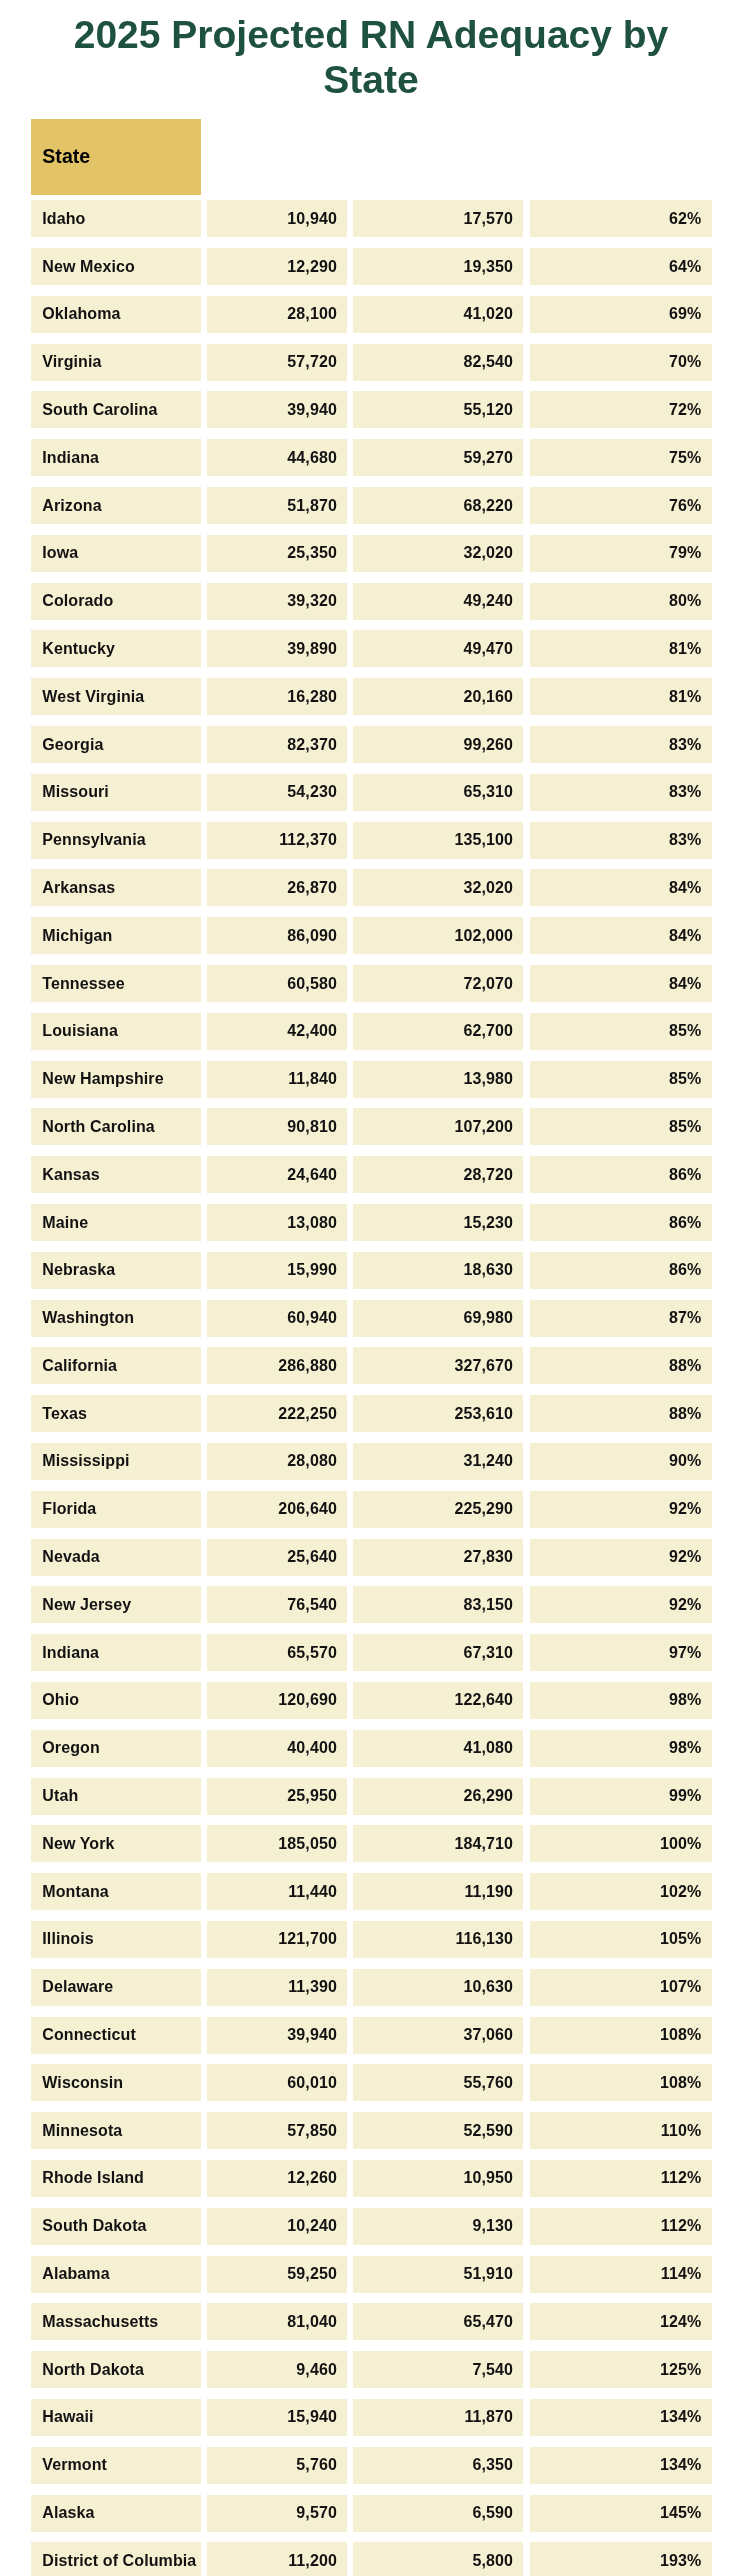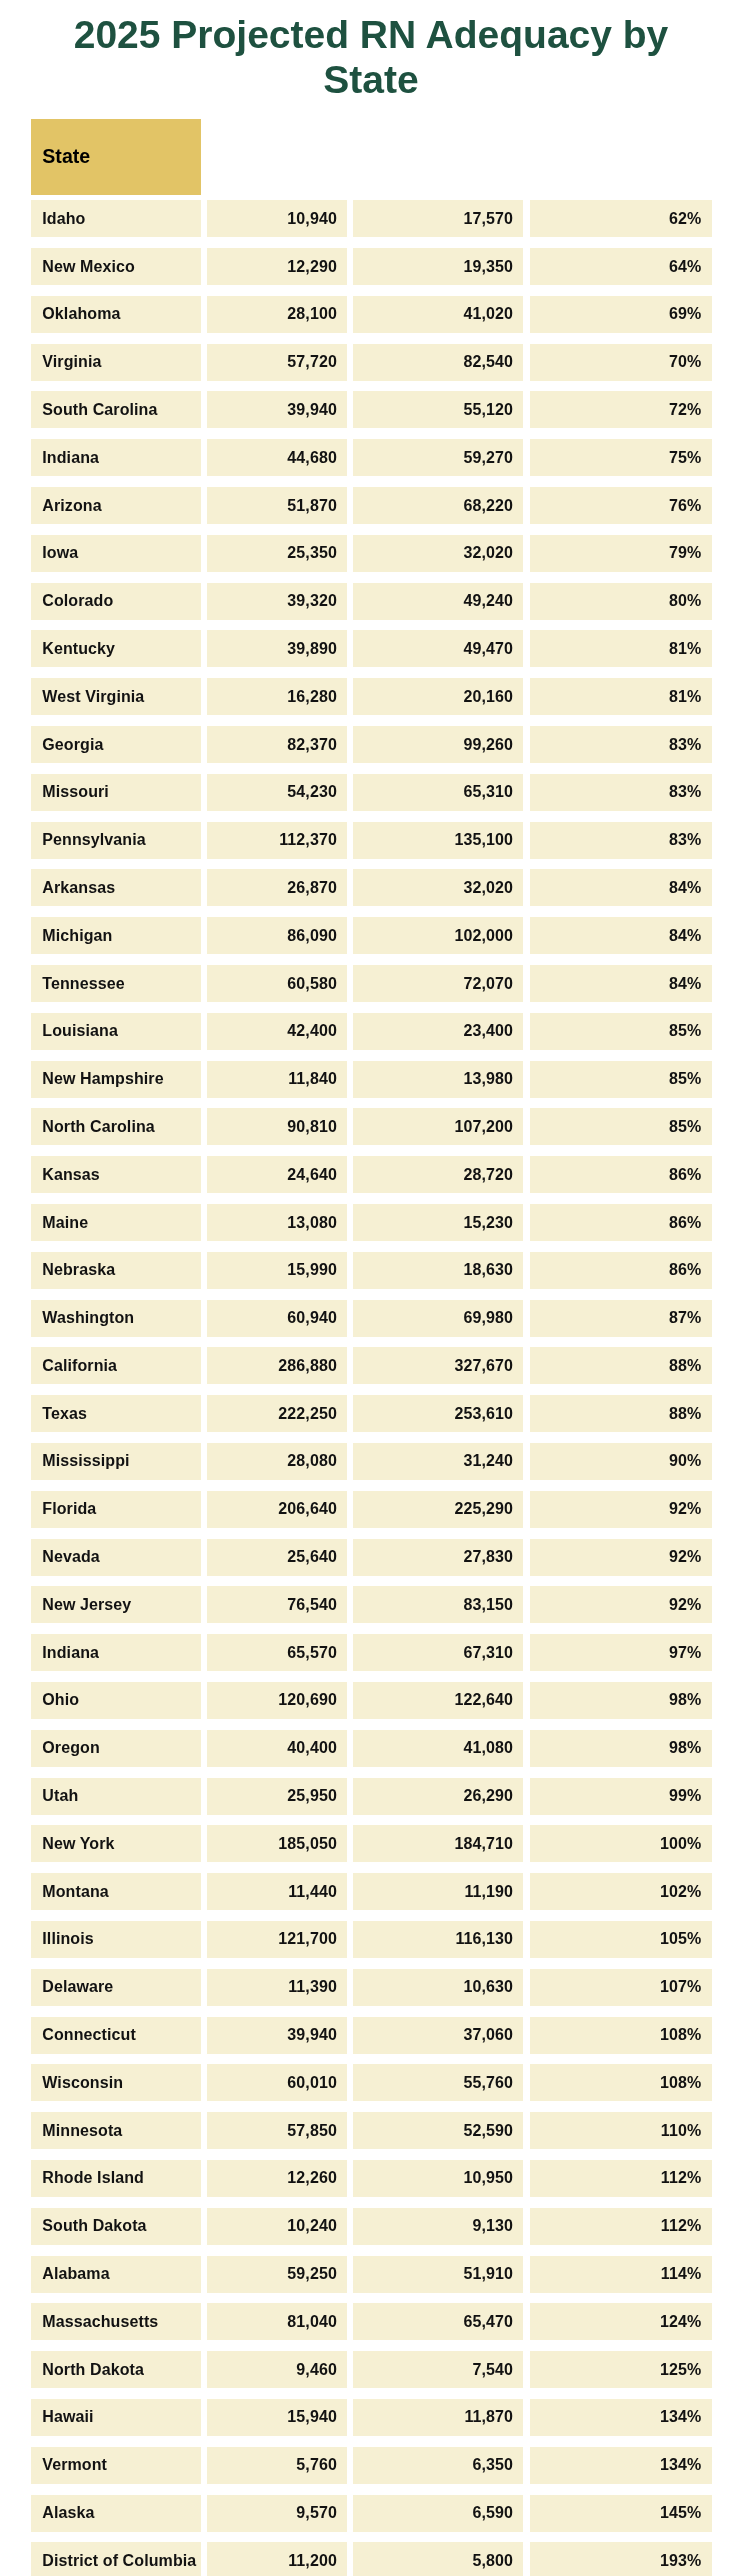--- a/index.html
+++ b/index.html
@@ -128,21 +128,21 @@
         <div class="cell state">Michigan</div>
         <div class="cell num">86,090</div>
         <div class="cell num">102,000</div>
         <div class="cell num">84%</div>
         <div class="cell state">Tennessee</div>
         <div class="cell num">60,580</div>
         <div class="cell num">72,070</div>
         <div class="cell num">84%</div>
         <div class="cell state">Louisiana</div>
         <div class="cell num">42,400</div>
-        <div class="cell num">23,400</div>
+        <div class="cell num">62,700</div>
         <div class="cell num">85%</div>
         <div class="cell state">New Hampshire</div>
         <div class="cell num">11,840</div>
         <div class="cell num">13,980</div>
         <div class="cell num">85%</div>
         <div class="cell state">North Carolina</div>
         <div class="cell num">90,810</div>
         <div class="cell num">107,200</div>
         <div class="cell num">85%</div>
         <div class="cell state">Kansas</div>

